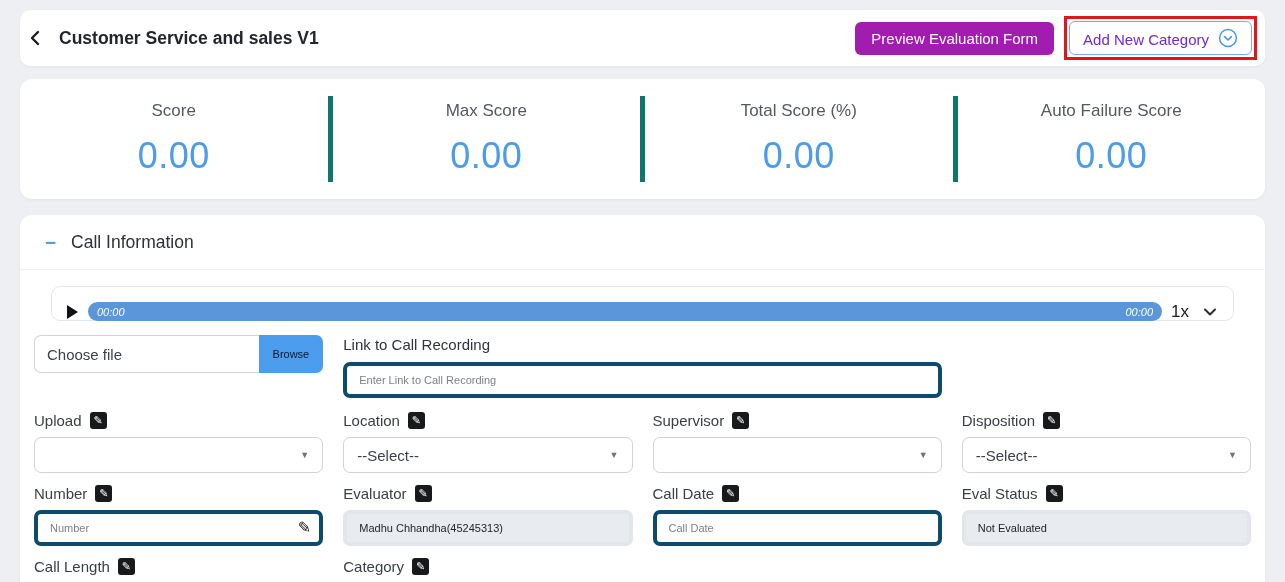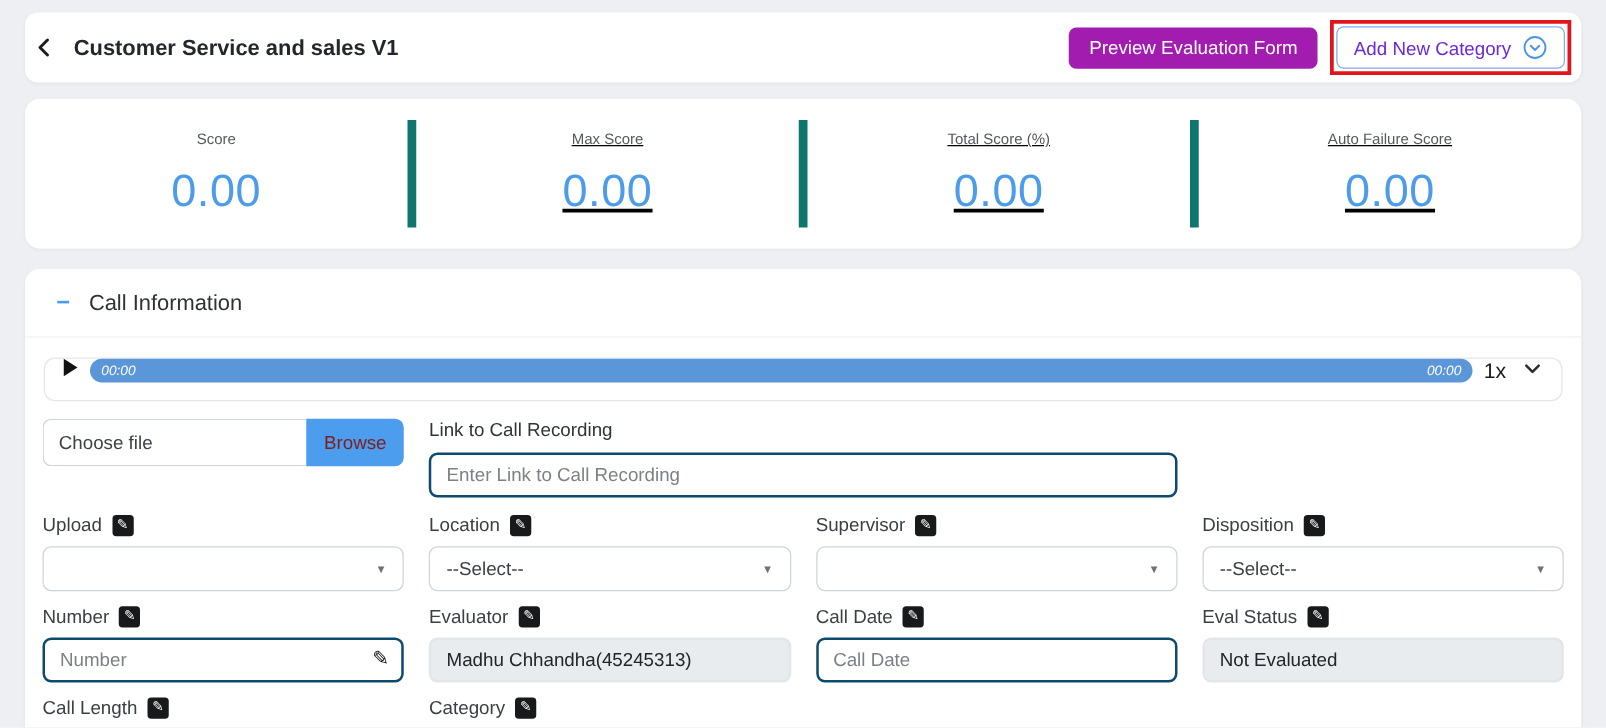--- a/index.html
+++ b/index.html
@@ -13,51 +13,51 @@
   .back-btn { display: flex; align-items: center; margin-right: 17px; cursor: pointer; }
   .page-title { font-size: 17.5px; font-weight: 600; color: #23272b; }
   .header-right { margin-left: auto; display: flex; align-items: center; gap: 10px; }
   .btn-primary { background: #a21caf; color: #fff; font-size: 15px; border: none; border-radius: 6px; padding: 8px 16px; font-family: inherit; cursor: pointer; }
   .red-annotation { border: 3px solid #e1151b; padding: 2px; }
   .btn-outline { background: #fff; color: #6d28d9; border: 1px solid #7cadee; border-radius: 6px; padding: 6px 13px; font-size: 15px; font-family: inherit; display: flex; align-items: flex-end; gap: 9px; cursor: pointer; }
 
   
   .score-card { margin: 13px 20px 0; height: 120px; display: flex; align-items: center; }
   .score-cell { flex: 1; height: 86px; display: flex; flex-direction: column; align-items: center; justify-content: center; }
-  .score-cell.bordered { border-left: 7px solid #0f766e; text-decoration: underline; }
-  .score-label { color: #55595e; font-size: 12px; margin-bottom: 14px; }
+  .score-cell.bordered { border-left: 5px solid #0f766e; }
+  .score-label { color: #55595e; font-size: 17px; margin-bottom: 14px; }
   .score-value { color: #4d9ce9; font-size: 36px; letter-spacing: .5px; }
 
   
   .call-card { margin: 16px 20px 0; height: 900px; border-radius: 12px; }
   .call-header { display: flex; align-items: center; gap: 15px; padding: 17px 25px 16px; border-bottom: 1px solid #f0f1f3; }
   .collapse-icon { color: #4d9ce9; font-size: 19px; font-weight: bold; line-height: 1; cursor: pointer; }
   .call-title { font-size: 17.5px; font-weight: 500; color: #2e3237; }
 
   
-  .player { margin: 16px 15px 0; height: 35px; border: 1px solid #e4e7ea; border-radius: 9px; display: flex; padding: 0 10px 0 15px; }
+  .player { margin: 16px 31px 0; height: 35px; border: 1px solid #e4e7ea; border-radius: 9px; display: flex; align-items: center; padding: 16px 10px 0 15px; }
   .play-icon { width: 0; height: 0; border-left: 11px solid #101215; border-top: 7px solid transparent; border-bottom: 7px solid transparent; margin-right: 10px; cursor: pointer; }
   .progress { flex: 1; height: 19px; background: #5b96d9; border-radius: 10px; display: flex; align-items: center; justify-content: space-between; padding: 0 9px; color: #fff; font-size: 11px; font-style: italic; cursor: pointer; }
   .speed { margin-left: 9px; font-size: 17px; color: #17191c; font-weight: 500; cursor: pointer; }
   .player-chevron { margin-left: 13px; margin-right: 5px; display: flex; cursor: pointer; }
 
   
   .grid { display: grid; grid-template-columns: repeat(4, 1fr); column-gap: 20px; padding: 0 14px; }
   .upload-row { margin-top: 14px; }
   .span2 { grid-column: span 2; }
 
   .file-group { display: flex; height: 38px; }
   .file-display { flex: 1; border: 1px solid #ced4da; border-right: none; border-radius: 7px 0 0 7px; display: flex; align-items: center; padding: 0 12px; font-size: 15px; color: #3d4247; background: #fff; cursor: pointer; }
-  .browse-btn { background: #4c9ded; color: #7f1d1d; border: none; border-radius: 0 7px 7px 0; padding: 0 14px; font-size: 15px; font-family: inherit; cursor: pointer; }
+  .browse-btn { background: #4c9ded; color: #0f172a; border: none; border-radius: 0 7px 7px 0; padding: 0 14px; font-size: 11px; font-family: inherit; cursor: pointer; }
   .upload-check { display: flex; align-items: center; gap: 12px; margin-top: 10px; }
   .checkbox { width: 17px; height: 17px; border: 1px solid #dfe3e7; border-radius: 4px; background: #fdfdfe; cursor: pointer; }
   .upload-label { font-size: 15px; color: #212529; }
 
   .link-label { font-size: 15px; color: #2f3439; margin: 1px 0 9px; }
-  input.ctl { width: 100%; height: 36px; border: 2px solid #0c4a6e; border-radius: 7px; padding: 0 12px; font-size: 15px; font-family: inherit; color: #212529; outline: none; background: #fff; }
+  input.ctl { width: 100%; height: 36px; border: 4px solid #0c4a6e; border-radius: 7px; padding: 0 12px; font-size: 11px; font-family: inherit; color: #212529; outline: none; background: #fff; }
   input.ctl::placeholder { color: #7b8187; opacity: 1; }
   input.ctl:disabled { background: #e9ecef; border-color: #e2e6ea; color: #212529; }
 
   .fields-row { margin-top: 14px; }
   .fields-row2 { margin-top: 12px; }
   .field-label { display: flex; align-items: center; gap: 8px; font-size: 15px; color: #3a3f44; margin-bottom: 8px; }
   .edit-badge { width: 17px; height: 17px; background: #17191b; border-radius: 3px; color: #fff; display: inline-flex; align-items: center; justify-content: center; font-size: 11px; line-height: 1; cursor: pointer; }
   .select { height: 36px; border: 1px solid #ced4da; border-radius: 7px; display: flex; align-items: center; justify-content: space-between; padding: 0 13px; font-size: 15px; color: #3c4146; background: #fff; cursor: pointer; }
   .caret { color: #6e7377; font-size: 9px; }
   .input-wrap { position: relative; }

